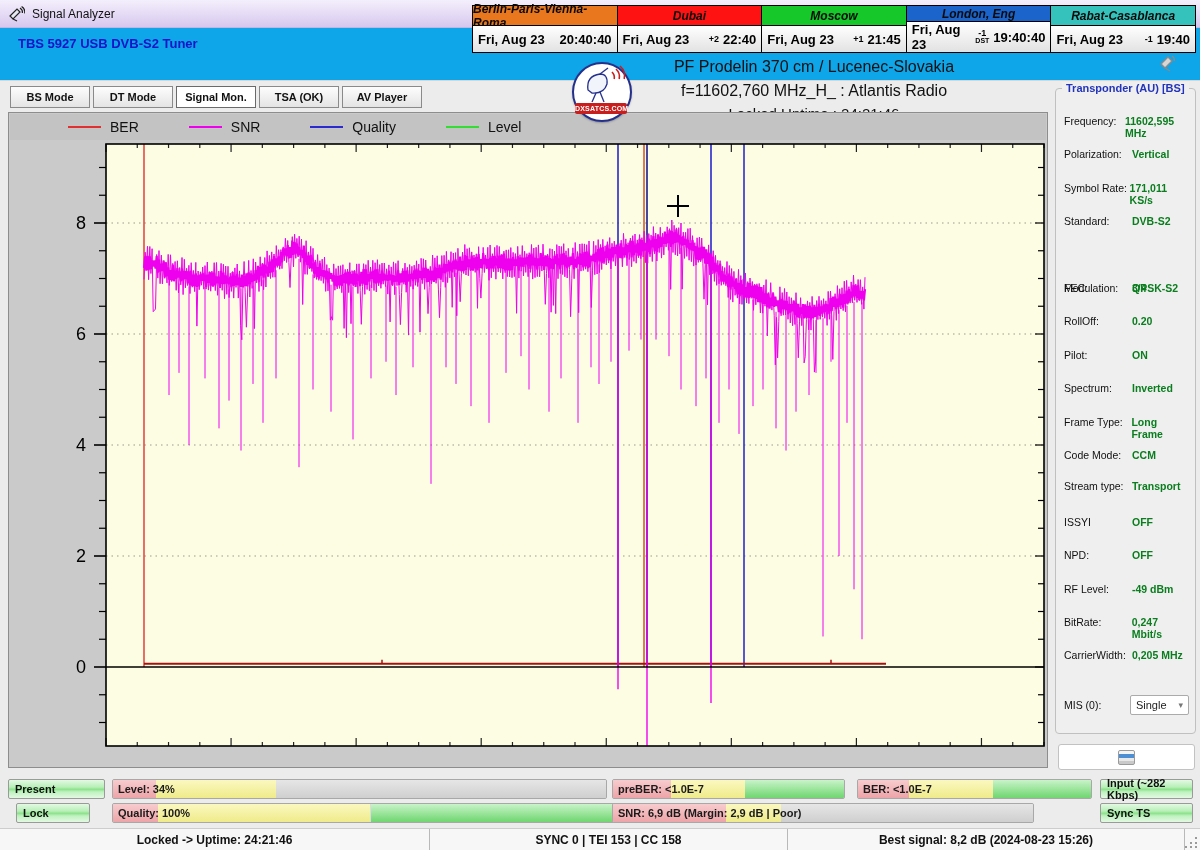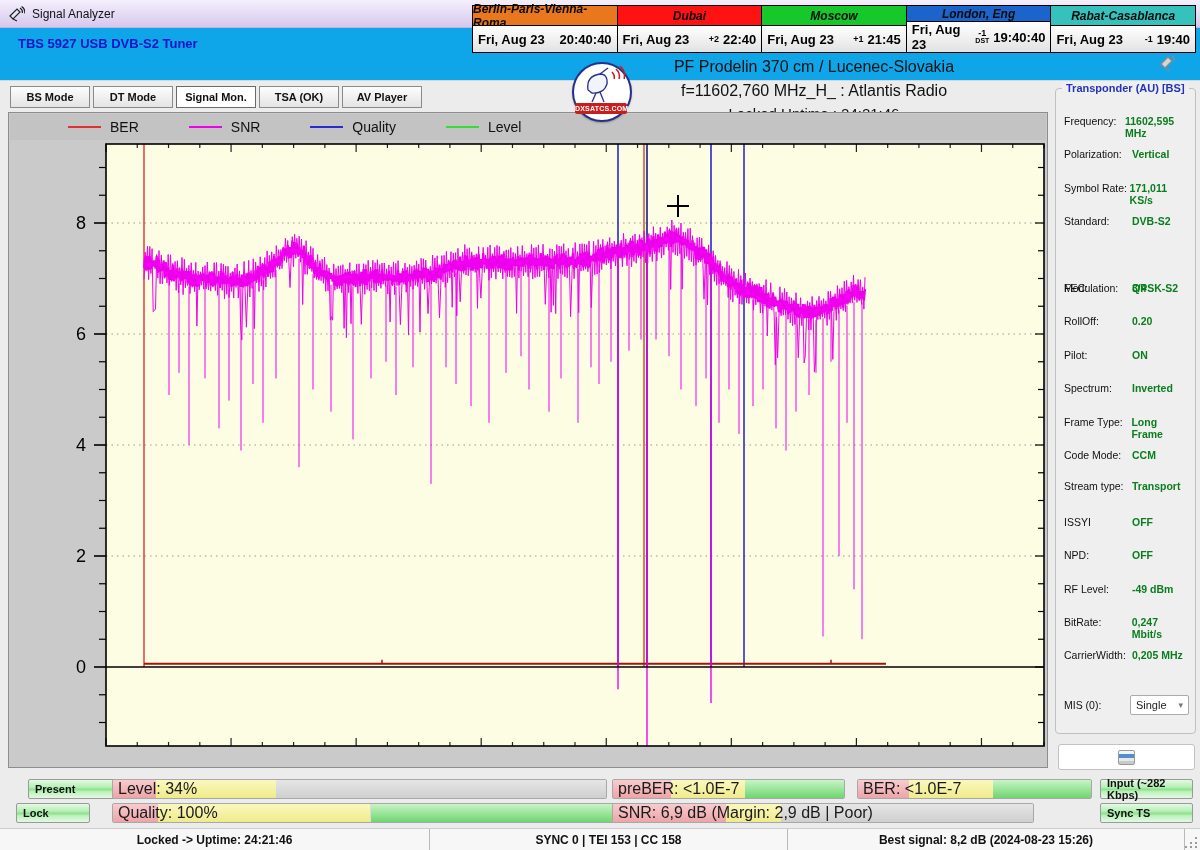--- a/index.html
+++ b/index.html
@@ -66,21 +66,21 @@
   .logbtn{position:absolute;left:1058px;top:744px;width:137px;height:26px;background:#fff;border:1px solid #c2c2c2;border-radius:3px;
     box-sizing:border-box;display:flex;align-items:center;justify-content:center;}
   .logicon{width:15px;height:13px;border:1px solid #9a9a9a;border-radius:2px;
     background:linear-gradient(180deg,#f4f4f4 0 25%,#4d8fd2 25% 55%,#e8e8e8 55% 75%,#c9c9c9 75% 100%);}
   
   .gbox{position:absolute;height:20px;border:1px solid #9a9a9a;border-radius:2px;box-sizing:border-box;
     background:linear-gradient(180deg,#e3f9e3 0%,#b7efb7 40%,#8ce28c 52%,#bff1bf 66%,#e3f9e3 100%);
     font-size:11px;font-weight:bold;color:#101010;display:flex;align-items:center;padding-left:6px;}
   .pbar{position:absolute;height:20px;border:1px solid #a8a8a8;border-radius:2px;box-sizing:border-box;overflow:hidden;background:#dcdcdc;}
   .pseg{position:absolute;top:0;bottom:0;}
-  .pbartext{position:absolute;left:5px;top:0;bottom:0;display:flex;align-items:center;font-size:16px;font-weight:normal;color:#1a1a1a;white-space:nowrap;}
+  .pbartext{position:absolute;left:5px;top:0;bottom:0;display:flex;align-items:center;font-size:11px;font-weight:bold;color:#1a1a1a;white-space:nowrap;}
   
   .statusbar{position:absolute;left:0;top:828px;width:1200px;height:22px;background:#f7f7f7;border-top:1px solid #cdcdcd;display:flex;}
   .sbsec{height:100%;display:flex;align-items:center;justify-content:center;font-size:12px;font-weight:bold;color:#111;
     border-right:1px solid #b9b9b9;box-sizing:border-box;}
   .grip{position:absolute;right:2px;bottom:2px;width:13px;height:13px;
     background:
       radial-gradient(circle at 11px 3px,#9a9a9a 1.2px,transparent 1.4px),
       radial-gradient(circle at 11px 8px,#9a9a9a 1.2px,transparent 1.4px),
       radial-gradient(circle at 6px 8px,#9a9a9a 1.2px,transparent 1.4px),
       radial-gradient(circle at 11px 12px,#9a9a9a 1.2px,transparent 1.4px),
@@ -476,21 +476,21 @@
     <div class="trow" style="top: 560.4px;">
       <span class="tlabel">CarrierWidth:</span>
       <span class="tvalue">0,205 MHz</span>
     </div>
   </div>
 <div class="logbtn">
   <div class="logicon"></div>
 </div>
 
 <div id="bottombars">
-    <div class="gbox" style="left: 8px; top: 779px; width: 97px; margin-left: 20px;">Present</div>
+    <div class="gbox" style="left: 8px; top: 779px; width: 97px;">Present</div>
     <div class="gbox" style="left: 16px; top: 803px; width: 74px;">Lock</div>
     <div class="gbox" style="left: 1100px; top: 779px; width: 93px;">Input (~282 Kbps)</div>
     <div class="gbox" style="left: 1100px; top: 803px; width: 93px;">Sync TS</div>
     <div class="pbar" style="left: 112px; top: 779px; width: 495px;">
       <div class="pseg" style="left: 0%; width: 8.7%; background: linear-gradient(rgb(247, 204, 206), rgb(237, 164, 168));"></div>
       <div class="pseg" style="left: 8.7%; width: 24.3%; background: linear-gradient(rgb(251, 248, 192), rgb(239, 235, 138));"></div>
       <div class="pseg" style="left: 33%; width: 67%; background: linear-gradient(rgb(230, 230, 230), rgb(207, 207, 207));"></div>
       <div class="pbartext">Level: 34%</div>
     </div>
     <div class="pbar" style="left: 112px; top: 803px; width: 517px; text-align: right;">

